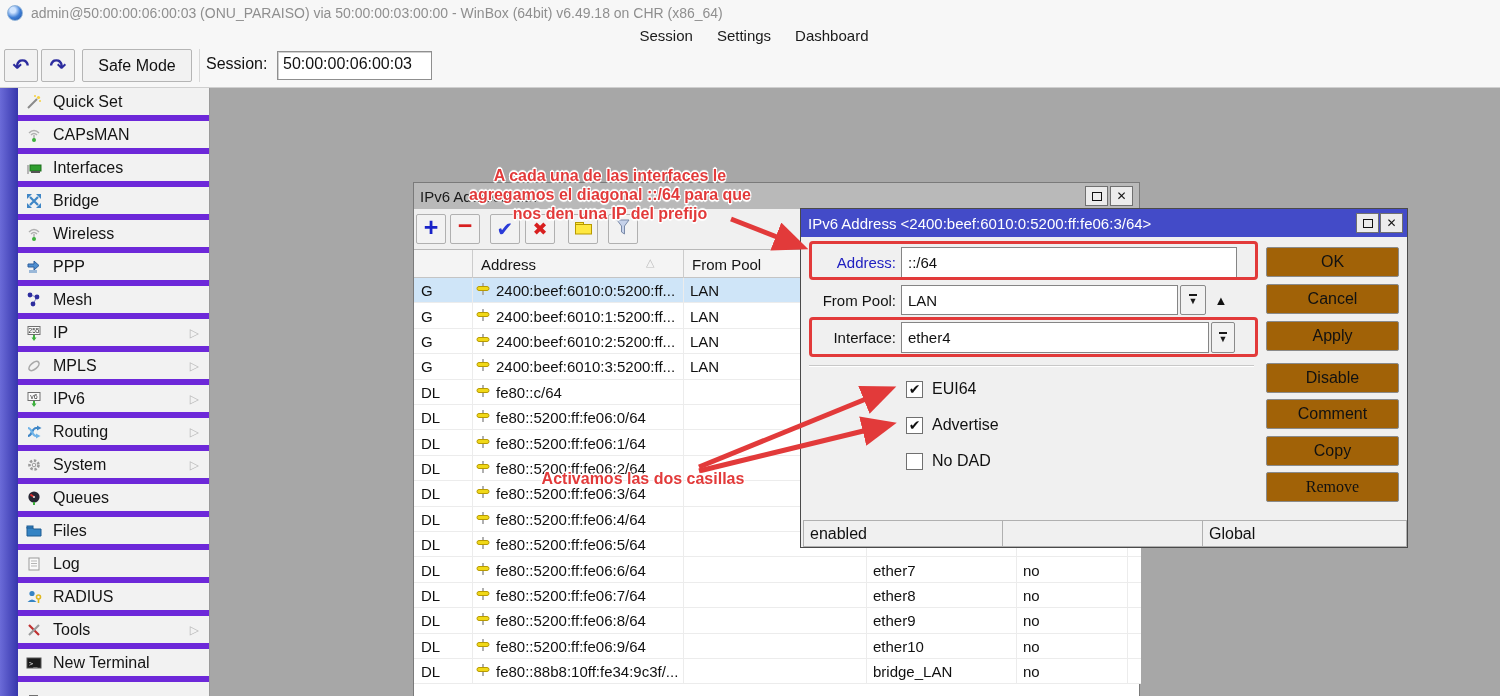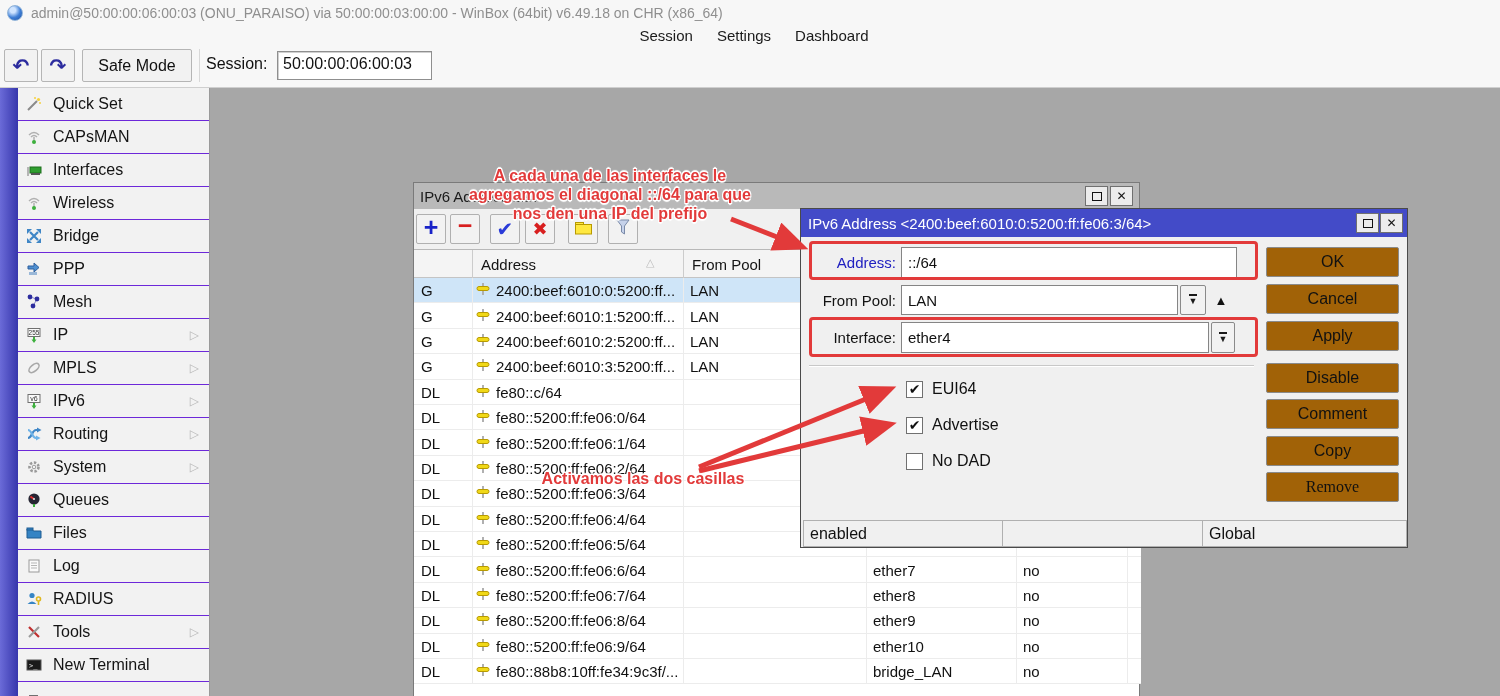--- a/index.html
+++ b/index.html
@@ -21,21 +21,21 @@
   .undo-btn span, .redo-btn span { font-size:20px; color:#2b2b9e; font-weight:bold; }
   .safemode-btn { left:82px; width:110px; font-size:16px; }
   .tb-sep { position:absolute; left:199px; top:4px; height:33px; width:1px; background:#d8d8d8; }
   .session-label { position:absolute; left:206px; top:10px; font-size:16px; }
   .session-field { position:absolute; left:277px; top:6px; width:155px; height:29px; background:#fff;
                    border:1px solid #8f8f8f; box-shadow:inset 1px 1px 0 #d0d0d0; font-size:16px; padding:3px 5px; }
 
   
   .bluestrip { position:absolute; left:0; top:88px; width:18px; height:608px; background:linear-gradient(to right,#6b6bd8,#3636ac); }
   .sidebar { position:absolute; left:18px; top:88px; width:192px; height:608px; background:#f2f2f2; border-right:1px solid #9a9a9a; overflow:hidden; }
-  .sb-item { height:33px; display:flex; align-items:center; border-bottom:1px solid #6d28d9; position:relative; cursor:default; }
+  .sb-item { height:33px; display:flex; align-items:center; border-bottom:6px solid #6d28d9; position:relative; cursor:default; }
   .sb-ico { width:18px; height:16px; margin:0 10px 0 7px; display:inline-flex; }
   .sb-label { font-size:16px; color:#141414; }
   .sb-arrow { position:absolute; right:10px; color:#b8b8b8; font-size:12px; }
 
   
   .workspace { position:absolute; left:210px; top:88px; width:1290px; height:608px; background:#a7a7a7; }
 
   
   .listwin { position:absolute; left:413px; top:182px; width:727px; height:514px; background:#f0f0f0; border:1px solid #7a7a7a; z-index:10; }
   .listwin-title { position:absolute; left:0; top:0; width:100%; height:26px; background:#b9b9b9; display:flex; align-items:center; }
@@ -145,39 +145,39 @@
             <rect x="1" y="5" width="2" height="9" fill="#b5b5b5"></rect>
             <rect x="4" y="5" width="11" height="6" fill="#2f9e2f" stroke="#1c6e1c"></rect>
             <rect x="5" y="11" width="9" height="2" fill="#555"></rect>
           </svg>
         </span>
       <span class="sb-label">Interfaces</span>
     </div>
     <div class="sb-item">
       <span class="sb-ico">
           <svg width="18" height="16" viewBox="0 0 16 16">
-            <path d="M3 6 Q8 1 13 6" fill="none" stroke="#b0b0b0" stroke-width="1.5"></path>
-            <path d="M5 8 Q8 5 11 8" fill="none" stroke="#b0b0b0" stroke-width="1.5"></path>
-            <line x1="8" y1="8" x2="8" y2="13" stroke="#909090"></line>
-            <circle cx="8" cy="13" r="2" fill="#3db03d"></circle>
-          </svg>
-        </span>
-      <span class="sb-label">Wireless</span>
-    </div>
-    <div class="sb-item">
-      <span class="sb-ico">
-          <svg width="18" height="16" viewBox="0 0 16 16">
             <path d="M4 4 L12 12 M12 4 L4 12" stroke="#3f86c6" stroke-width="2.2"></path>
             <polygon points="1,1 6,1 1,6" fill="#3f86c6"></polygon>
             <polygon points="15,1 10,1 15,6" fill="#3f86c6"></polygon>
             <polygon points="1,15 6,15 1,10" fill="#3f86c6"></polygon>
             <polygon points="15,15 10,15 15,10" fill="#3f86c6"></polygon>
           </svg>
         </span>
       <span class="sb-label">Bridge</span>
+    </div>
+    <div class="sb-item">
+      <span class="sb-ico">
+          <svg width="18" height="16" viewBox="0 0 16 16">
+            <path d="M3 6 Q8 1 13 6" fill="none" stroke="#b0b0b0" stroke-width="1.5"></path>
+            <path d="M5 8 Q8 5 11 8" fill="none" stroke="#b0b0b0" stroke-width="1.5"></path>
+            <line x1="8" y1="8" x2="8" y2="13" stroke="#909090"></line>
+            <circle cx="8" cy="13" r="2" fill="#3db03d"></circle>
+          </svg>
+        </span>
+      <span class="sb-label">Wireless</span>
     </div>
     <div class="sb-item">
       <span class="sb-ico">
           <svg width="18" height="16" viewBox="0 0 16 16">
             <polygon points="2,5 8,5 8,2 13,6.5 8,11 8,8 2,8" fill="#4f8fd0" stroke="#2c5f9e"></polygon>
             <rect x="3" y="11" width="8" height="3" fill="#9ab8d8"></rect>
           </svg>
         </span>
       <span class="sb-label">PPP</span>
     </div>

